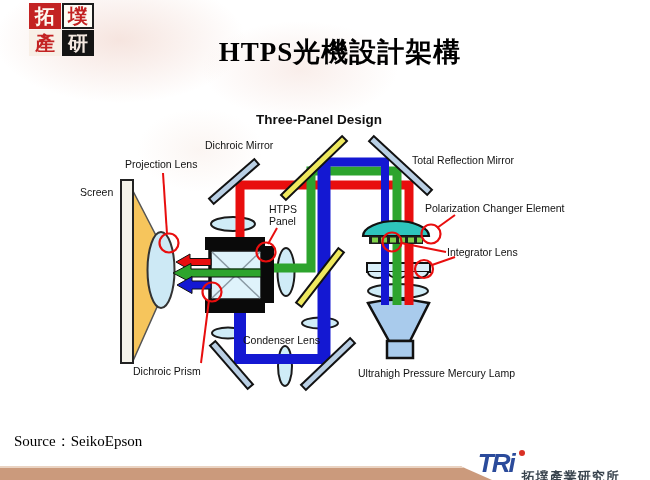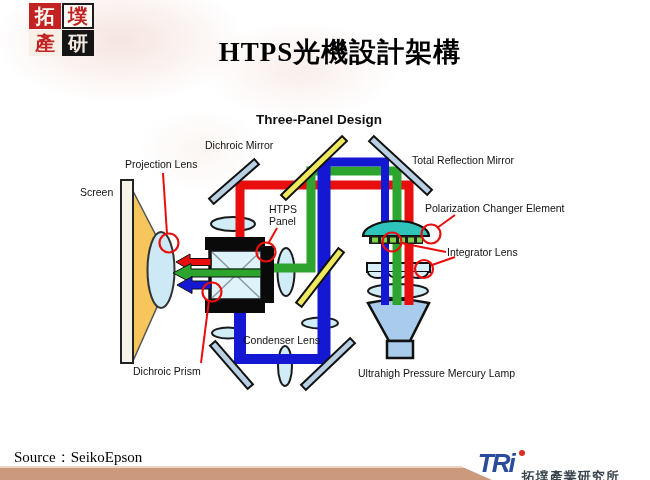--- a/index.html
+++ b/index.html
@@ -21,21 +21,21 @@
         font-family:"Liberation Serif",serif;font-weight:bold;font-size:20px;line-height:1;}
   .seal .c0{background:#C32222;color:#FDF8F0;}
   .seal .c1{background:#FDFBF4;color:#C32222;border:2px solid #1c1c1c;box-sizing:border-box;}
   .seal .c2{background:#F8EFE6;color:#C32222;}
   .seal .c3{background:#141414;color:#F3E8E0;}
 
   .slide-title{position:absolute;left:15px;top:34px;width:650px;text-align:center;
       font-family:"Liberation Serif",serif;font-weight:bold;font-size:27px;color:#000;
       letter-spacing:1px;}
 
-  .source-line{position:absolute;left:14px;top:448px;
+  .source-line{position:absolute;left:14px;top:432px;
       font-family:"Liberation Serif",serif;font-size:15px;color:#000;}
 
   .footer-bar{position:absolute;left:0;top:466px;width:650px;height:14px;
       background:#CB9A7C;border-top:2px solid #EAD3C2;box-sizing:border-box;
       clip-path:polygon(0 0,70.8% 0,75.7% 100%,0 100%);}
 
   .tri-logo{position:absolute;right:8px;top:450px;display:flex;align-items:flex-start;gap:8px;}
   .tri-mark{position:relative;font-weight:bold;font-style:italic;font-size:26px;line-height:1;
       color:#2B4B9B;letter-spacing:-2px;font-family:"Liberation Sans",sans-serif;}
   .tri-dot{position:absolute;left:41px;top:0px;width:6px;height:6px;border-radius:50%;

